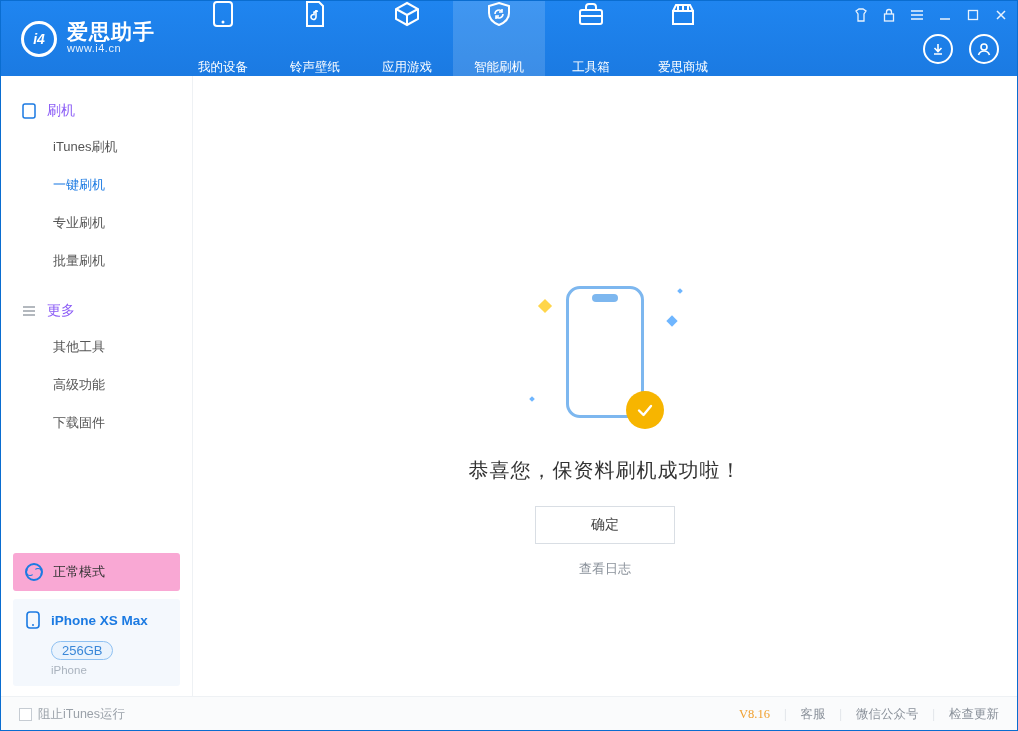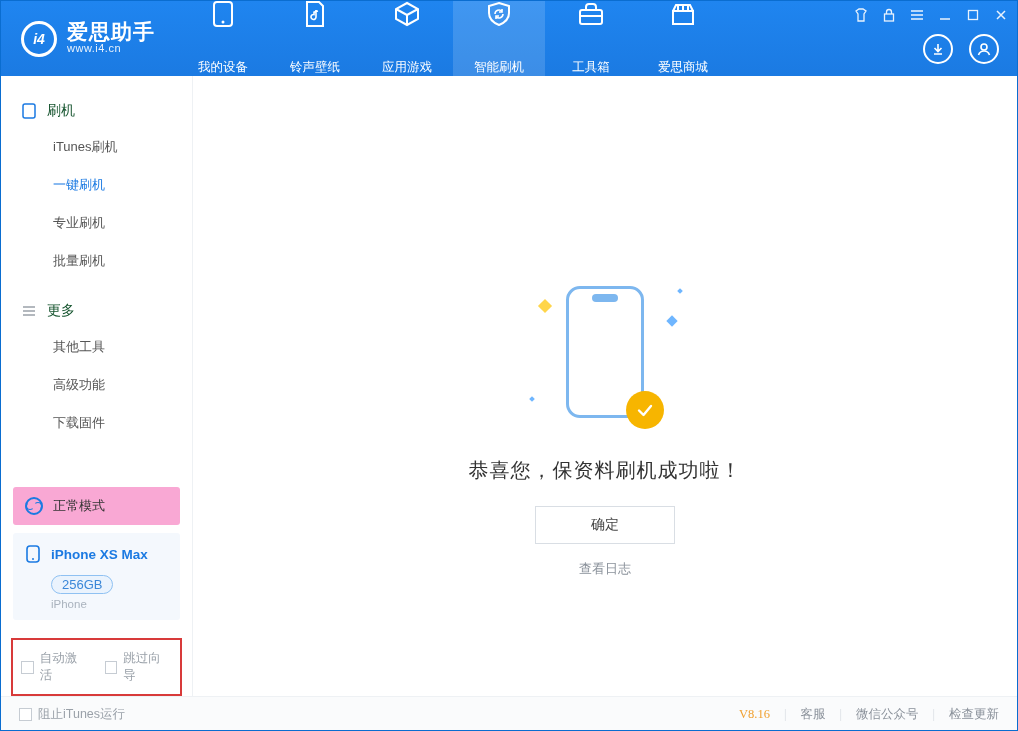--- a/index.html
+++ b/index.html
@@ -49,21 +49,21 @@
     width: 30px; height: 30px; border-radius: 50%; border: 2px solid #fff;
     display:flex; align-items:center; justify-content:center; cursor:pointer;
   }
 
   
   .body { display: flex; height: 620px; background: #fff; }
   .sidebar { width: 192px; border-right: 1px solid #eef1f4; display:flex; flex-direction:column; }
   .sb-scroll { flex: 1; padding-top: 18px; }
   .sb-section-header {
     display: flex; align-items: center; gap: 10px; padding: 8px 18px 8px 20px;
-    color: #14532d; font-size: 14px;
+    color: #8b5cf6; font-size: 14px;
   }
   .sb-section-header .sb-h-icon { width:16px; height:16px; display:flex; align-items:center; justify-content:center; color:#1b7ae2;}
   .sb-item {
     padding: 10px 10px 10px 52px; font-size: 13px; color: #555; cursor: pointer;
   }
   .sb-item.active { color: #1b7ae2; }
 
   .sb-mode {
     margin: 8px 12px; padding: 10px 12px; background: #f9a8d4; border-radius: 3px;
     display:flex; align-items:center; gap:10px; color:#333; font-size:13px;
@@ -301,30 +301,20 @@
               <rect x="2" y="1" width="12" height="16" rx="3" stroke="#1b7ae2" stroke-width="1.6" fill="none"></rect>
               <circle cx="8" cy="14" r="1" fill="#1b7ae2"></circle>
             </svg>
         </span>
         <span class="dev-name">iPhone XS Max</span>
       </div>
       <span class="dev-badge">256GB</span>
       <div class="dev-type">iPhone</div>
     </div>
 
-    <div class="sb-checks">
-      <label class="chk">
-        <span class="box"></span>
-        <span>自动激活</span>
-      </label>
-      <label class="chk">
-        <span class="box"></span>
-        <span>跳过向导</span>
-      </label>
-    </div>
   </div>
 
   <div class="main">
     <div class="center">
       <div class="phone-illust">
         <span class="spark s1"></span>
           <span class="spark s2"></span>
           <span class="spark s3"></span>
           <span class="spark s4"></span>
         <div class="phone-body"></div>

